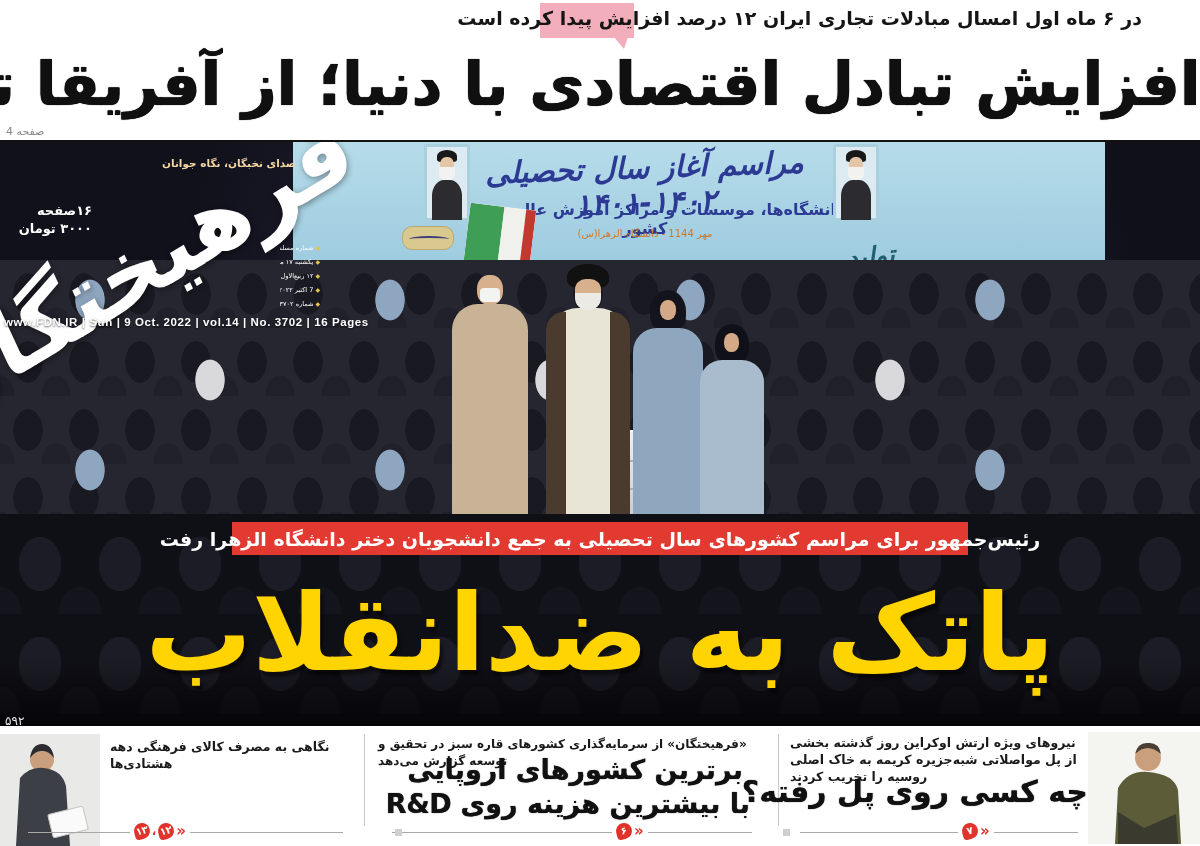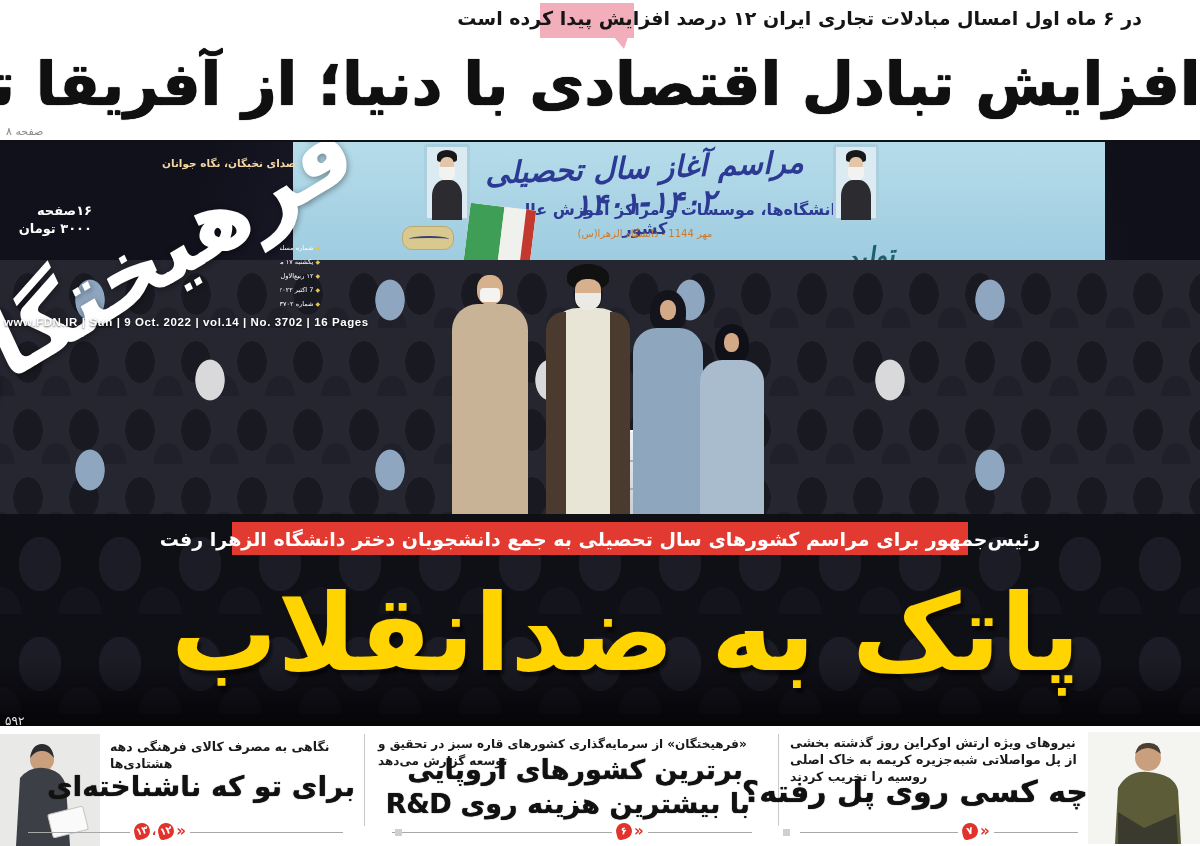--- a/index.html
+++ b/index.html
@@ -84,21 +84,21 @@
     background-image:
       radial-gradient(ellipse 36px 46px at 40px 50px, #1c1c26 58%, rgba(0,0,0,0) 60%),
       radial-gradient(circle 9px at 40px 32px, #a07a5c 60%, rgba(0,0,0,0) 66%),
       radial-gradient(ellipse 36px 46px at 0px 100px, #14141d 58%, rgba(0,0,0,0) 60%),
       radial-gradient(ellipse 36px 46px at 80px 100px, #14141d 58%, rgba(0,0,0,0) 60%);
     background-size:80px 100px; }
   .bottom-fade{ position:absolute; left:0; top:516px; width:1200px; height:70px; background:linear-gradient(rgba(0,0,0,0), rgba(0,0,0,.65)); z-index:6; }
 
   .ribbon{ position:absolute; left:232px; top:380px; width:736px; height:33px; background:#e23a31; z-index:7; display:flex; align-items:center; justify-content:center; }
   .ribbon span{ direction:rtl; color:#fff; font-size:19px; font-weight:bold; white-space:nowrap; }
-  .photo-headline{ position:absolute; left:120px; top:432px; width:960px; direction:rtl; z-index:8;
+  .photo-headline{ position:absolute; left:120px; top:432px; width:960px; text-align:center; direction:rtl; z-index:8;
     font-size:106px; line-height:120px; font-weight:bold; color:#ffd400; white-space:nowrap;
     text-shadow:3px 5px 3px rgba(0,0,0,.5), 0 0 2px rgba(60,40,0,.8); letter-spacing:-2px; }
   .edge-code{ position:absolute; left:5px; top:552px; color:#e8e8e8; font-size:12px; z-index:9;margin-top:20px; }
 
   
   .mh-tagline{ position:absolute; left:96px; top:14px; width:200px; direction:rtl; text-align:right; color:#f3d6a2; font-size:10.5px; font-weight:bold; line-height:15px; z-index:9; }
   .mh-pages{ position:absolute; left:6px; top:60px; width:86px; direction:rtl; text-align:right; color:#fff; font-size:13px; font-weight:bold; line-height:18px; z-index:9; }
   .mh-logo{ position:absolute; left:-18px; top:8px; width:310px; height:235px; z-index:9; display:flex; align-items:center; justify-content:center; pointer-events:none; }
   .mh-logo span{ display:block; transform:rotate(-31deg) skewX(-6deg); font-size:92px; font-weight:bold; color:#fff; text-shadow:0 2px 6px rgba(0,0,0,.4); }
   .mh-dates{ position:absolute; left:280px; top:99px; width:40px; direction:rtl; z-index:9; }
@@ -126,21 +126,21 @@
 
 <div class="page" data-interactable="false">
 
   <header class="topstrip" data-interactable="false">
     <div class="pink-tag" data-interactable="false"></div>
     <div class="topstrip-text" data-interactable="false">در ۶ ماه اول امسال مبادلات تجاری ایران ۱۲ درصد افزایش پیدا کرده است</div>
   </header>
 
   <section class="lead" data-interactable="false">
     <h1 data-interactable="false">افزایش تبادل اقتصادی با دنیا؛ از آفریقا تا شانگهای</h1>
-    <div class="page-ref" data-interactable="false">صفحه ۸</div>
+    <div class="page-ref" data-interactable="false">صفحه 4</div>
   </section>
 
   <section class="photo" data-interactable="false">
     <div class="curtain-left" data-interactable="false"></div>
     <div class="curtain-right" data-interactable="false"></div>
     <div class="backdrop" data-interactable="false"></div>
 
     <div class="banner-title" data-interactable="false">مراسم آغاز سال تحصیلی ۱۴۰۲-۱۴۰۱</div>
     <div class="banner-sub" data-interactable="false">دانشگاه‌ها، موسسات و مراکز آموزش عالی سراسر کشور</div>
     <div class="banner-note" data-interactable="false">مهر 1144 - دانشگاه الزهرا(س)</div>
@@ -260,21 +260,20 @@
     <div class="art-photo" style="left:0; top:8px; width:100px; height:112px;" data-interactable="false">
       <svg width="100" height="112" viewBox="0 0 100 112">
         <rect width="100" height="112" fill="#e9e9e7"></rect>
         <circle cx="42" cy="26" r="12" fill="#c99f7e"></circle>
         <path d="M30,24 Q32,10 42,10 Q52,10 54,24 Q48,16 42,17 Q36,16 30,24 Z" fill="#2c2c30"></path>
         <path d="M20,44 Q30,32 44,34 Q62,36 66,52 L70,112 L16,112 Z" fill="#3d3f46"></path>
         <rect x="50" y="76" width="36" height="24" rx="2" fill="#fafafa" stroke="#c5c5c2" transform="rotate(-14 68 88)"></rect>
       </svg>
     </div>
     <div class="kicker" style="left:110px; top:12px; width:240px;" data-interactable="false">نگاهی به مصرف کالای فرهنگی دهه هشتادی‌ها</div>
-    <div class="art-headline" style="left:95px; top:44px; width:260px; font-size:28px;" data-interactable="false">برای تو که ناشناخته‌ای</div>
     <div class="hline" style="left:28px; top:106px; width:315px;" data-interactable="false"></div>
     <div class="badge" style="left:130px; top:97px;" data-interactable="false">
       <span class="more" data-interactable="false">«</span>
       <span class="blob" data-interactable="false">۱۲</span>
       <span class="comma" data-interactable="false">،</span>
       <span class="blob" data-interactable="false">۱۳</span>
     </div>
   </footer>
 
 </div>

